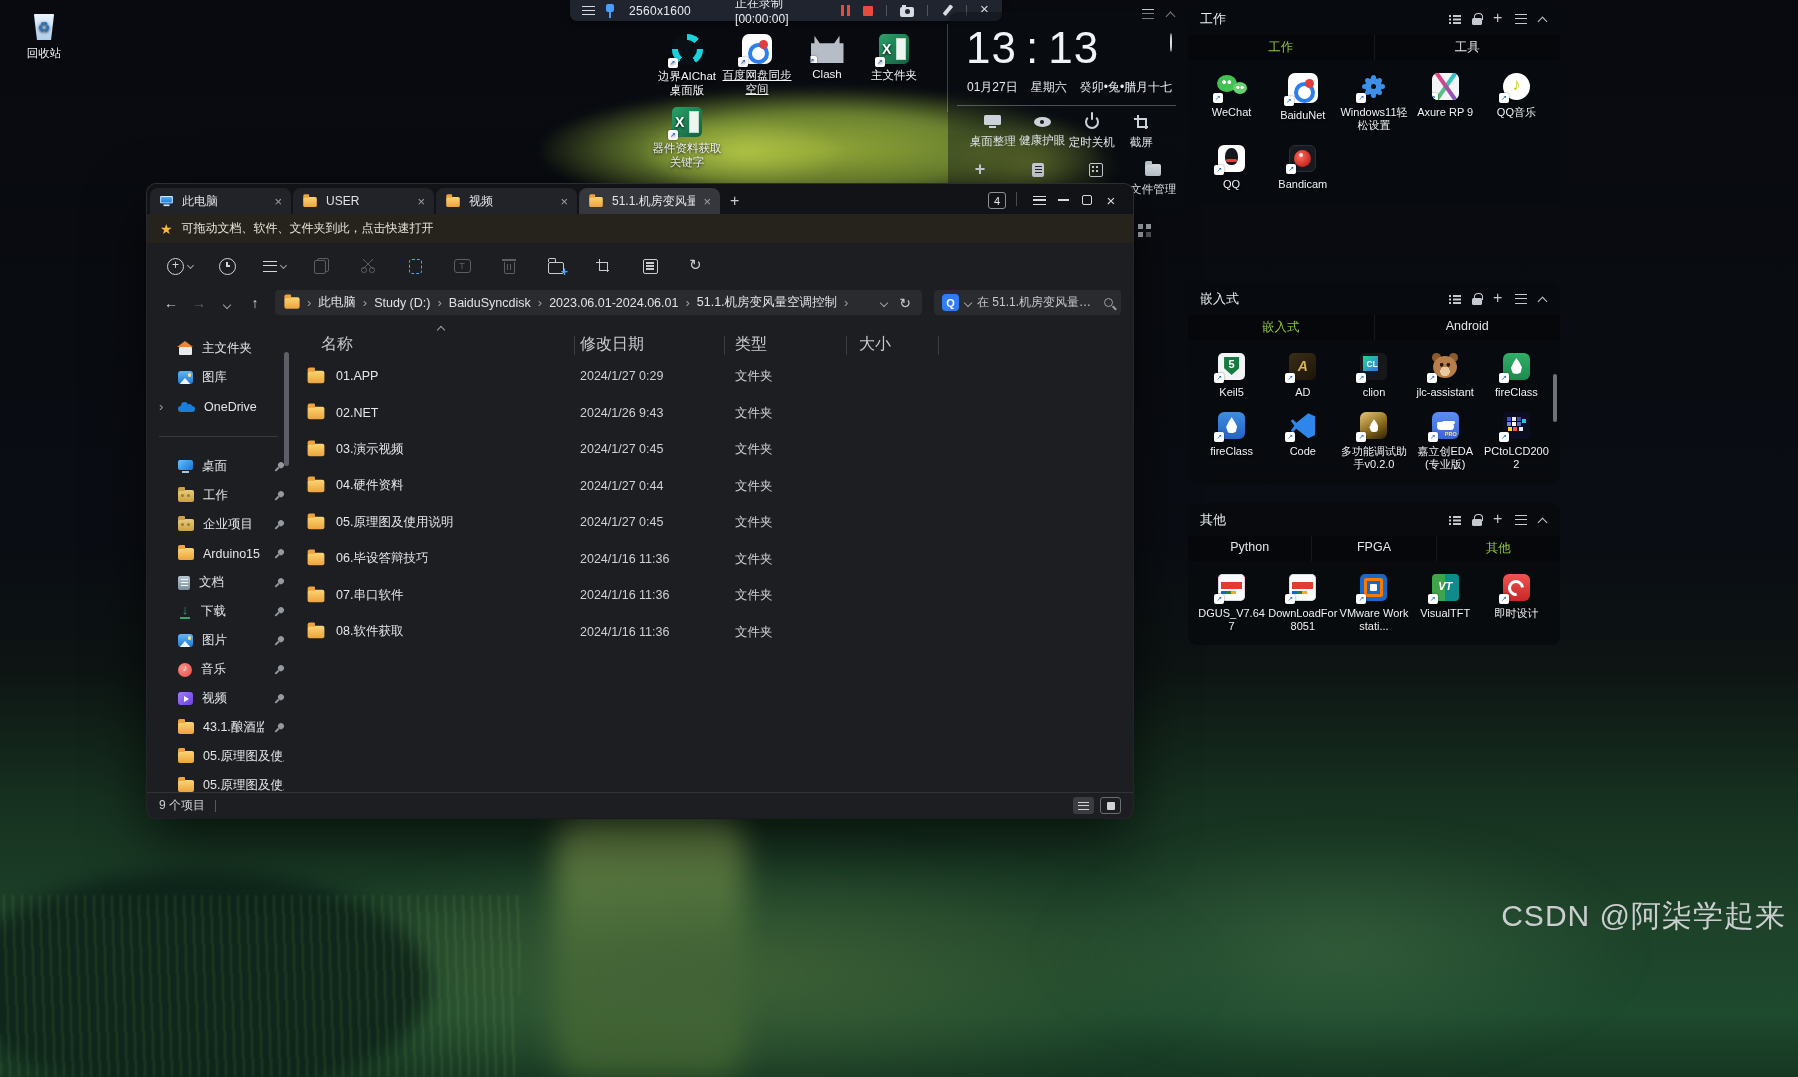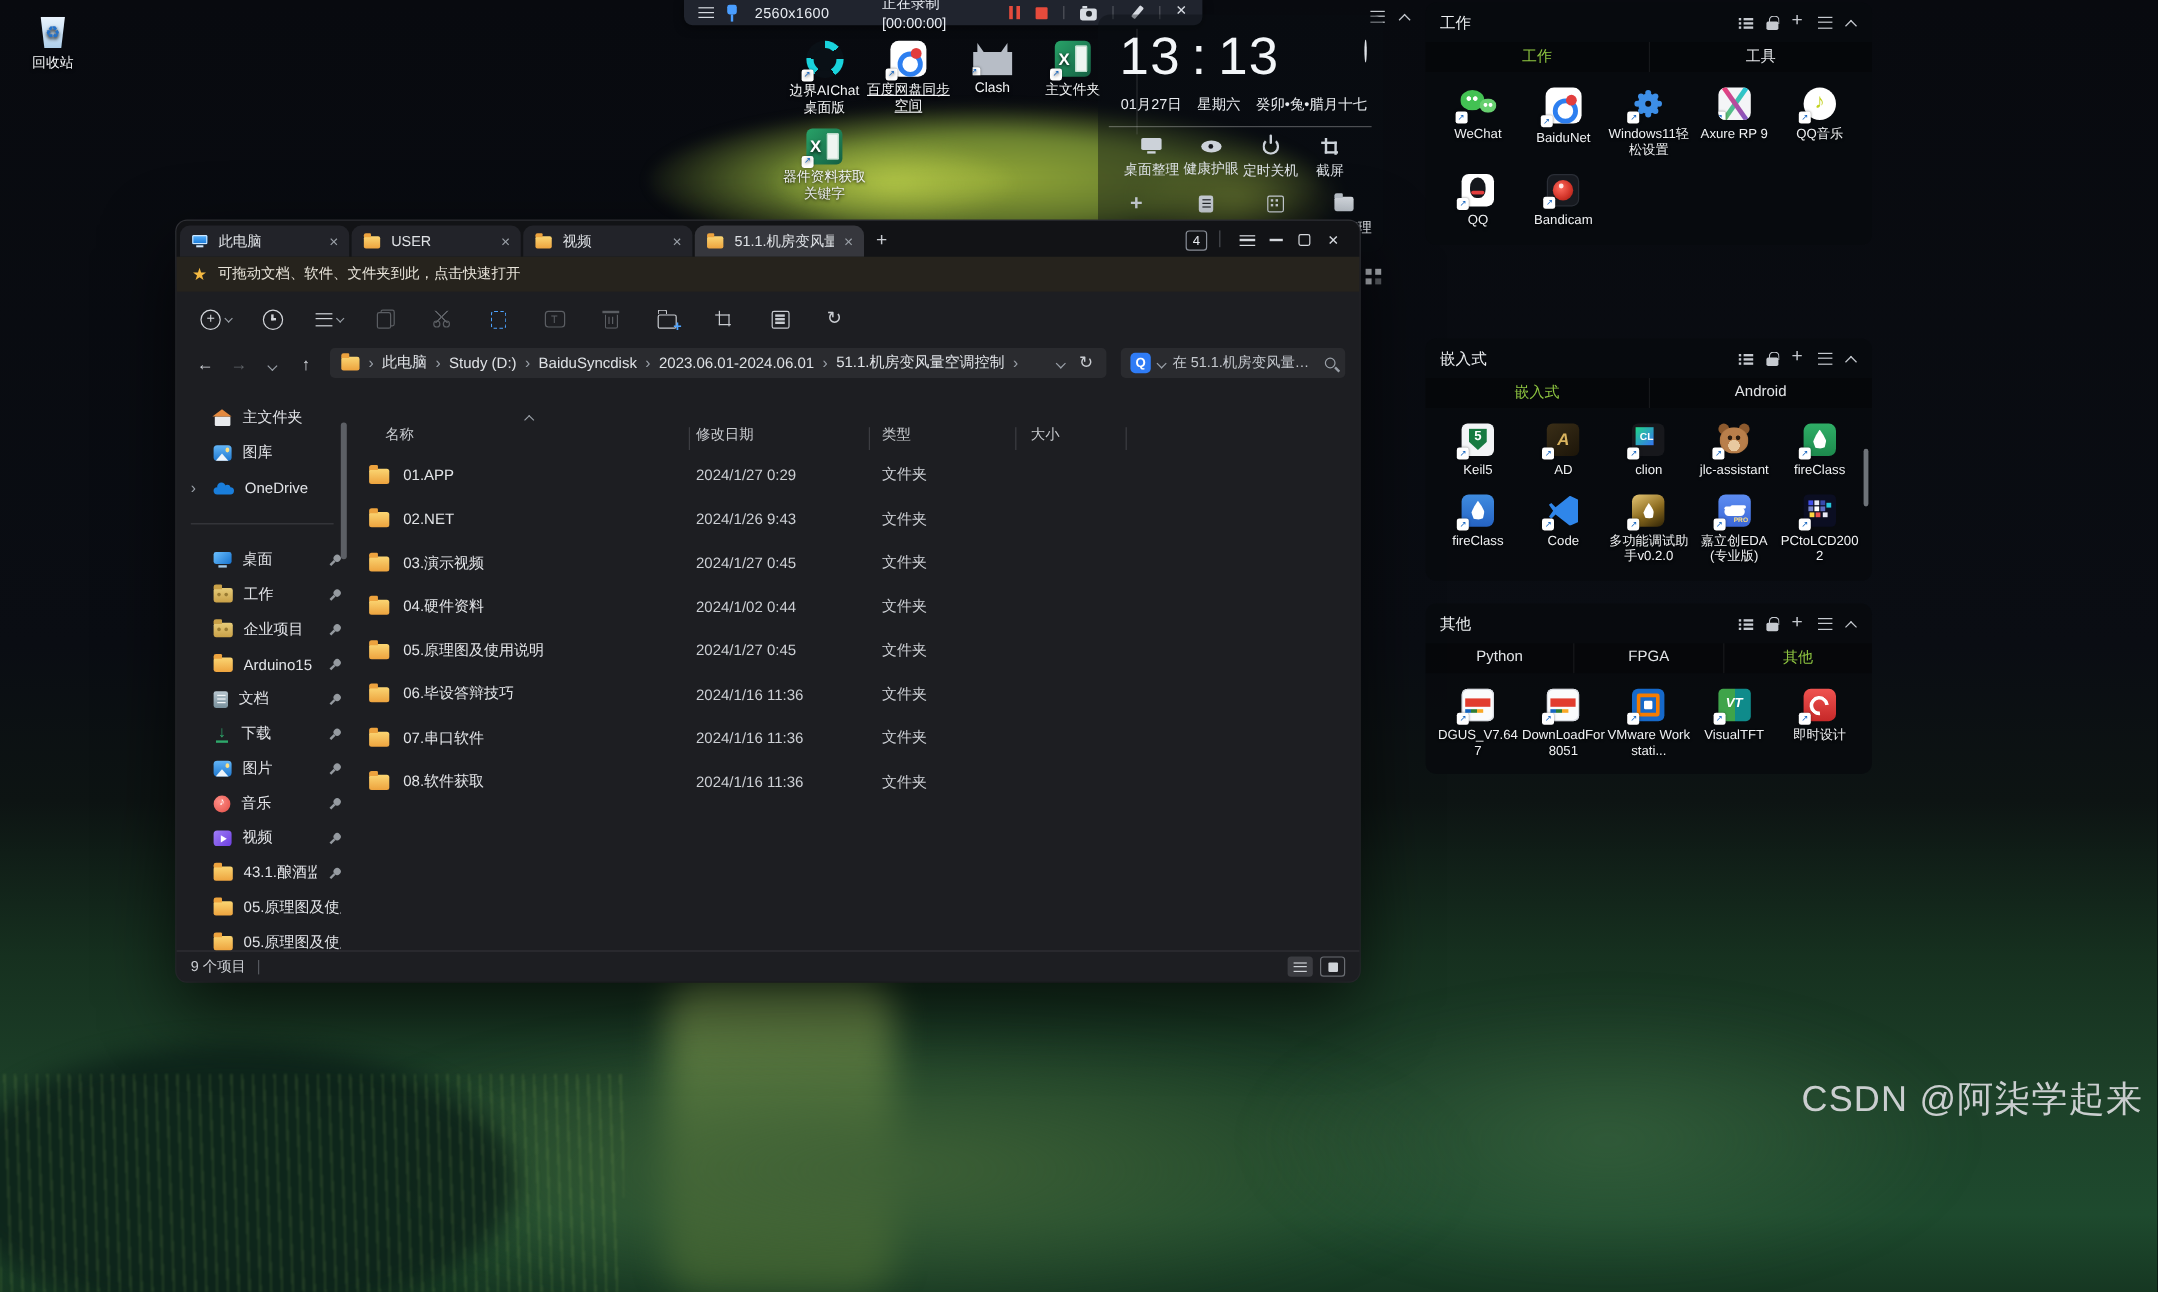--- a/index.html
+++ b/index.html
@@ -208,21 +208,21 @@
 #recbar{position:absolute;left:570px;top:0;width:432px;height:21px;background:#20242e;border-radius:0 0 7px 7px;display:flex;align-items:center;padding:0 12px;gap:10px;font-size:12px;color:#e8ecf2;box-shadow:0 2px 8px rgba(0,0,0,.5)}
 #recbar .res{margin-left:4px;letter-spacing:.3px}
 #recbar .stat{margin-left:34px}
 #recbar .grp{margin-left:auto;display:flex;align-items:center;gap:13px}
 #recbar .rb-sep{width:1px;height:11px;background:rgba(255,255,255,.22)}
 
 .dicon{position:absolute;width:78px;display:flex;flex-direction:column;align-items:center;gap:5px;color:#f3f5f7;font-size:11.5px;text-align:center;text-shadow:0 1px 3px rgba(0,0,0,.95);line-height:1.2}
 .dicon .lines div{white-space:nowrap}
 
 #vline{position:absolute;left:947px;top:24px;width:1px;height:88px;background:rgba(255,255,255,.22)}
-#widget{position:absolute;left:915px;top:12px;width:238px;height:198px;border-radius:10px;background:rgba(10,14,19,.42)}
+#widget{position:absolute;left:948px;top:12px;width:238px;height:198px;border-radius:10px;background:rgba(10,14,19,.42)}
 #widget .trow{display:flex;align-items:flex-start;padding:14px 14px 0 18px;position:relative}
 #widget .time{display:flex;gap:9px;font-size:44px;font-weight:300;color:#f2f5f8;line-height:1;letter-spacing:1px}
 #widget .sun-holder{margin-left:auto;margin-top:8px}
 #widget .drow{display:flex;gap:13px;padding:9px 0 0 19px;font-size:12px;color:#e8ebef;white-space:nowrap}
 #widget .wdiv{margin:9px 10px 0 9px;height:1px;background:rgba(255,255,255,.28)}
 #widget .agrid{display:grid;grid-template-columns:repeat(4,1fr);padding:9px 20px 0;justify-items:center;row-gap:0}
 #widget .act{display:flex;flex-direction:column;align-items:center;gap:6px;color:#dfe3e8;font-size:11.5px;white-space:nowrap}
 #widget .agrid2{display:grid;grid-template-columns:repeat(4,1fr);padding:13px 4px 0;justify-items:center}
 #wg-ctl{position:absolute;left:1142px;top:9px;display:flex;gap:12px;align-items:center}
 #minigrid{position:absolute;left:1137px;top:223px;width:15px;height:15px;opacity:.8}
@@ -256,21 +256,21 @@
 #searchbox{width:187px;height:25px;background:#2a2b2f;border-radius:4px;display:flex;align-items:center;padding:0 8px;gap:6px;color:#c3c7cd;margin-left:8px;flex:none}
 #searchbox .stext{flex:1;overflow:hidden;text-overflow:ellipsis;white-space:nowrap;font-size:12px}
 #content{flex:1;display:flex;min-height:0}
 #sidebar{width:143px;flex:none;padding-top:12px;position:relative;overflow:hidden}
 .sb-item{display:flex;align-items:center;height:29px;padding:0 6px 0 31px;gap:9px;color:#e2e4e8;font-size:12.5px;position:relative}
 .sb-item .slabel{white-space:nowrap;overflow:hidden;flex:1}
 .sb-item .sb-chev{position:absolute;left:12px;color:#9aa0a8;font-size:13px}
 .sb-div{height:1px;background:#3a3b40;margin:15px 12px}
 #sb-scroll{position:absolute;right:1px;top:30px;width:5px;height:114px;background:#5c5f65;border-radius:3px}
 #flist{flex:1;position:relative}
-.hrow{position:relative;height:24px;margin-top:32px;color:#c7cace;font-size:12px}
+.hrow{position:relative;height:24px;margin-top:12px;color:#c7cace;font-size:16px}
 .hrow .h-name{position:absolute;left:31px}
 .hrow .h-date{position:absolute;left:290px}
 .hrow .h-type{position:absolute;left:445px}
 .hrow .h-size{position:absolute;left:569px}
 .hrow .vsep{position:absolute;top:2px;width:1px;height:19px;background:#3c3d42}
 .hrow .caret-up{position:absolute;left:148px;top:-7px}
 .frow{position:relative;height:36.5px;font-size:12.5px;color:#e4e6e9}
 .frow .c-name{position:absolute;left:18px;top:0;bottom:0;display:flex;gap:12px;align-items:center;white-space:nowrap}
 .frow .c-date{position:absolute;left:290px;top:50%;transform:translateY(-50%);color:#cdd0d5}
 .frow .c-type{position:absolute;left:445px;top:50%;transform:translateY(-50%);color:#cdd0d5}
@@ -665,21 +665,21 @@
             <span>03.演示视频</span>
           </span>
           <span class="c-date">2024/1/27 0:45</span>
           <span class="c-type">文件夹</span>
         </div>
         <div class="frow">
           <span class="c-name">
             <span class="ic i-folder" style="transform: scale(1.05); transform-origin: center center;"></span>
             <span>04.硬件资料</span>
           </span>
-          <span class="c-date">2024/1/02 0:44</span>
+          <span class="c-date">2024/1/27 0:44</span>
           <span class="c-type">文件夹</span>
         </div>
         <div class="frow">
           <span class="c-name">
             <span class="ic i-folder" style="transform: scale(1.05); transform-origin: center center;"></span>
             <span>05.原理图及使用说明</span>
           </span>
           <span class="c-date">2024/1/27 0:45</span>
           <span class="c-type">文件夹</span>
         </div>

